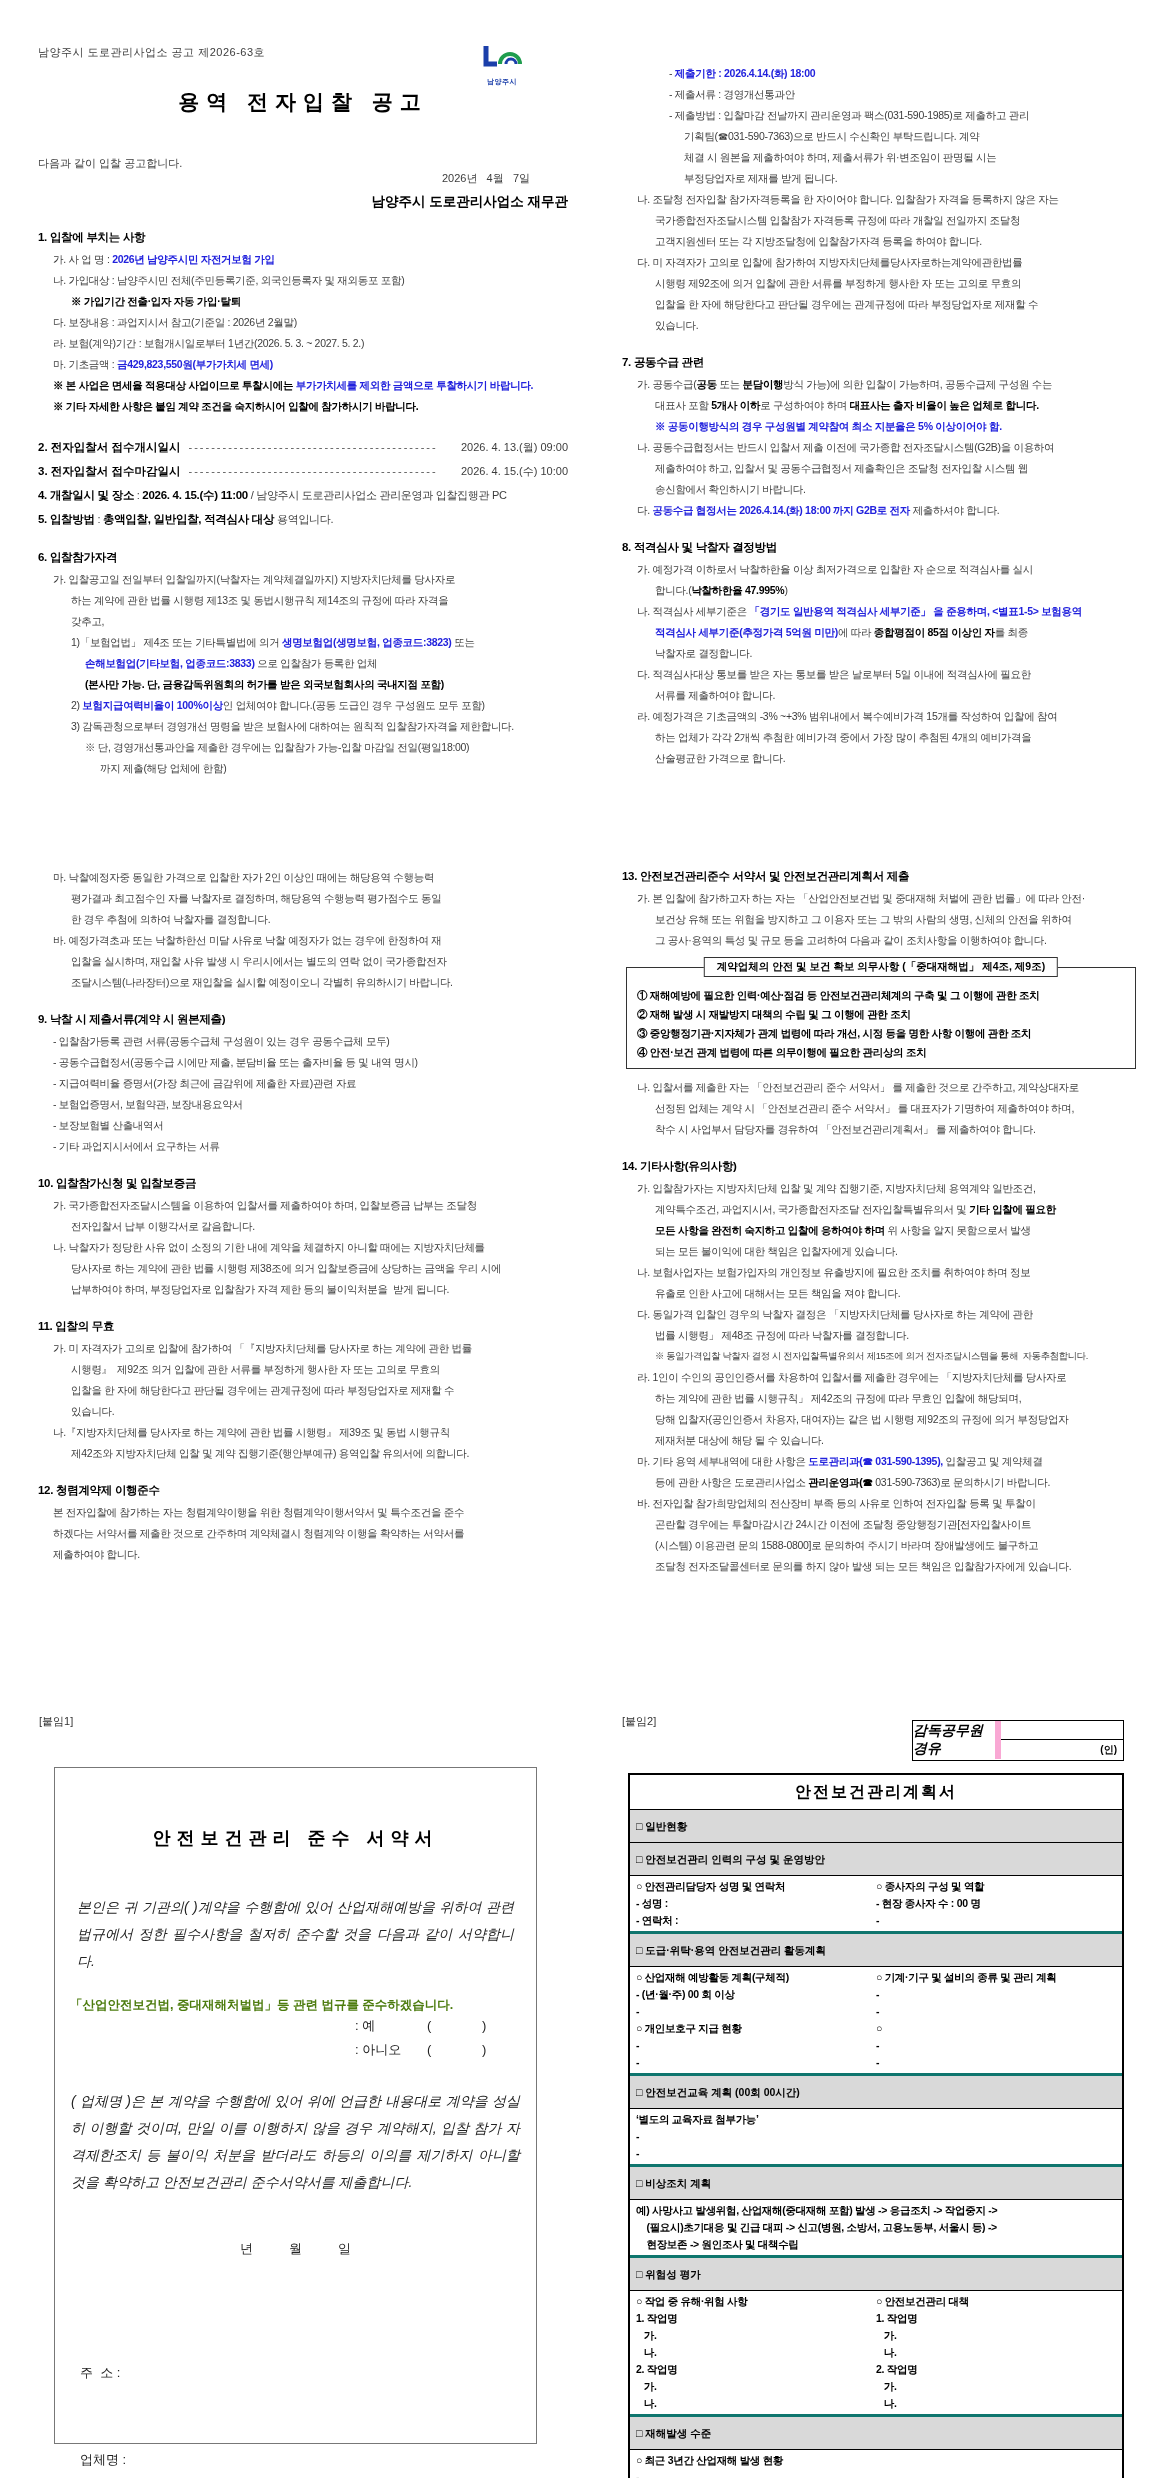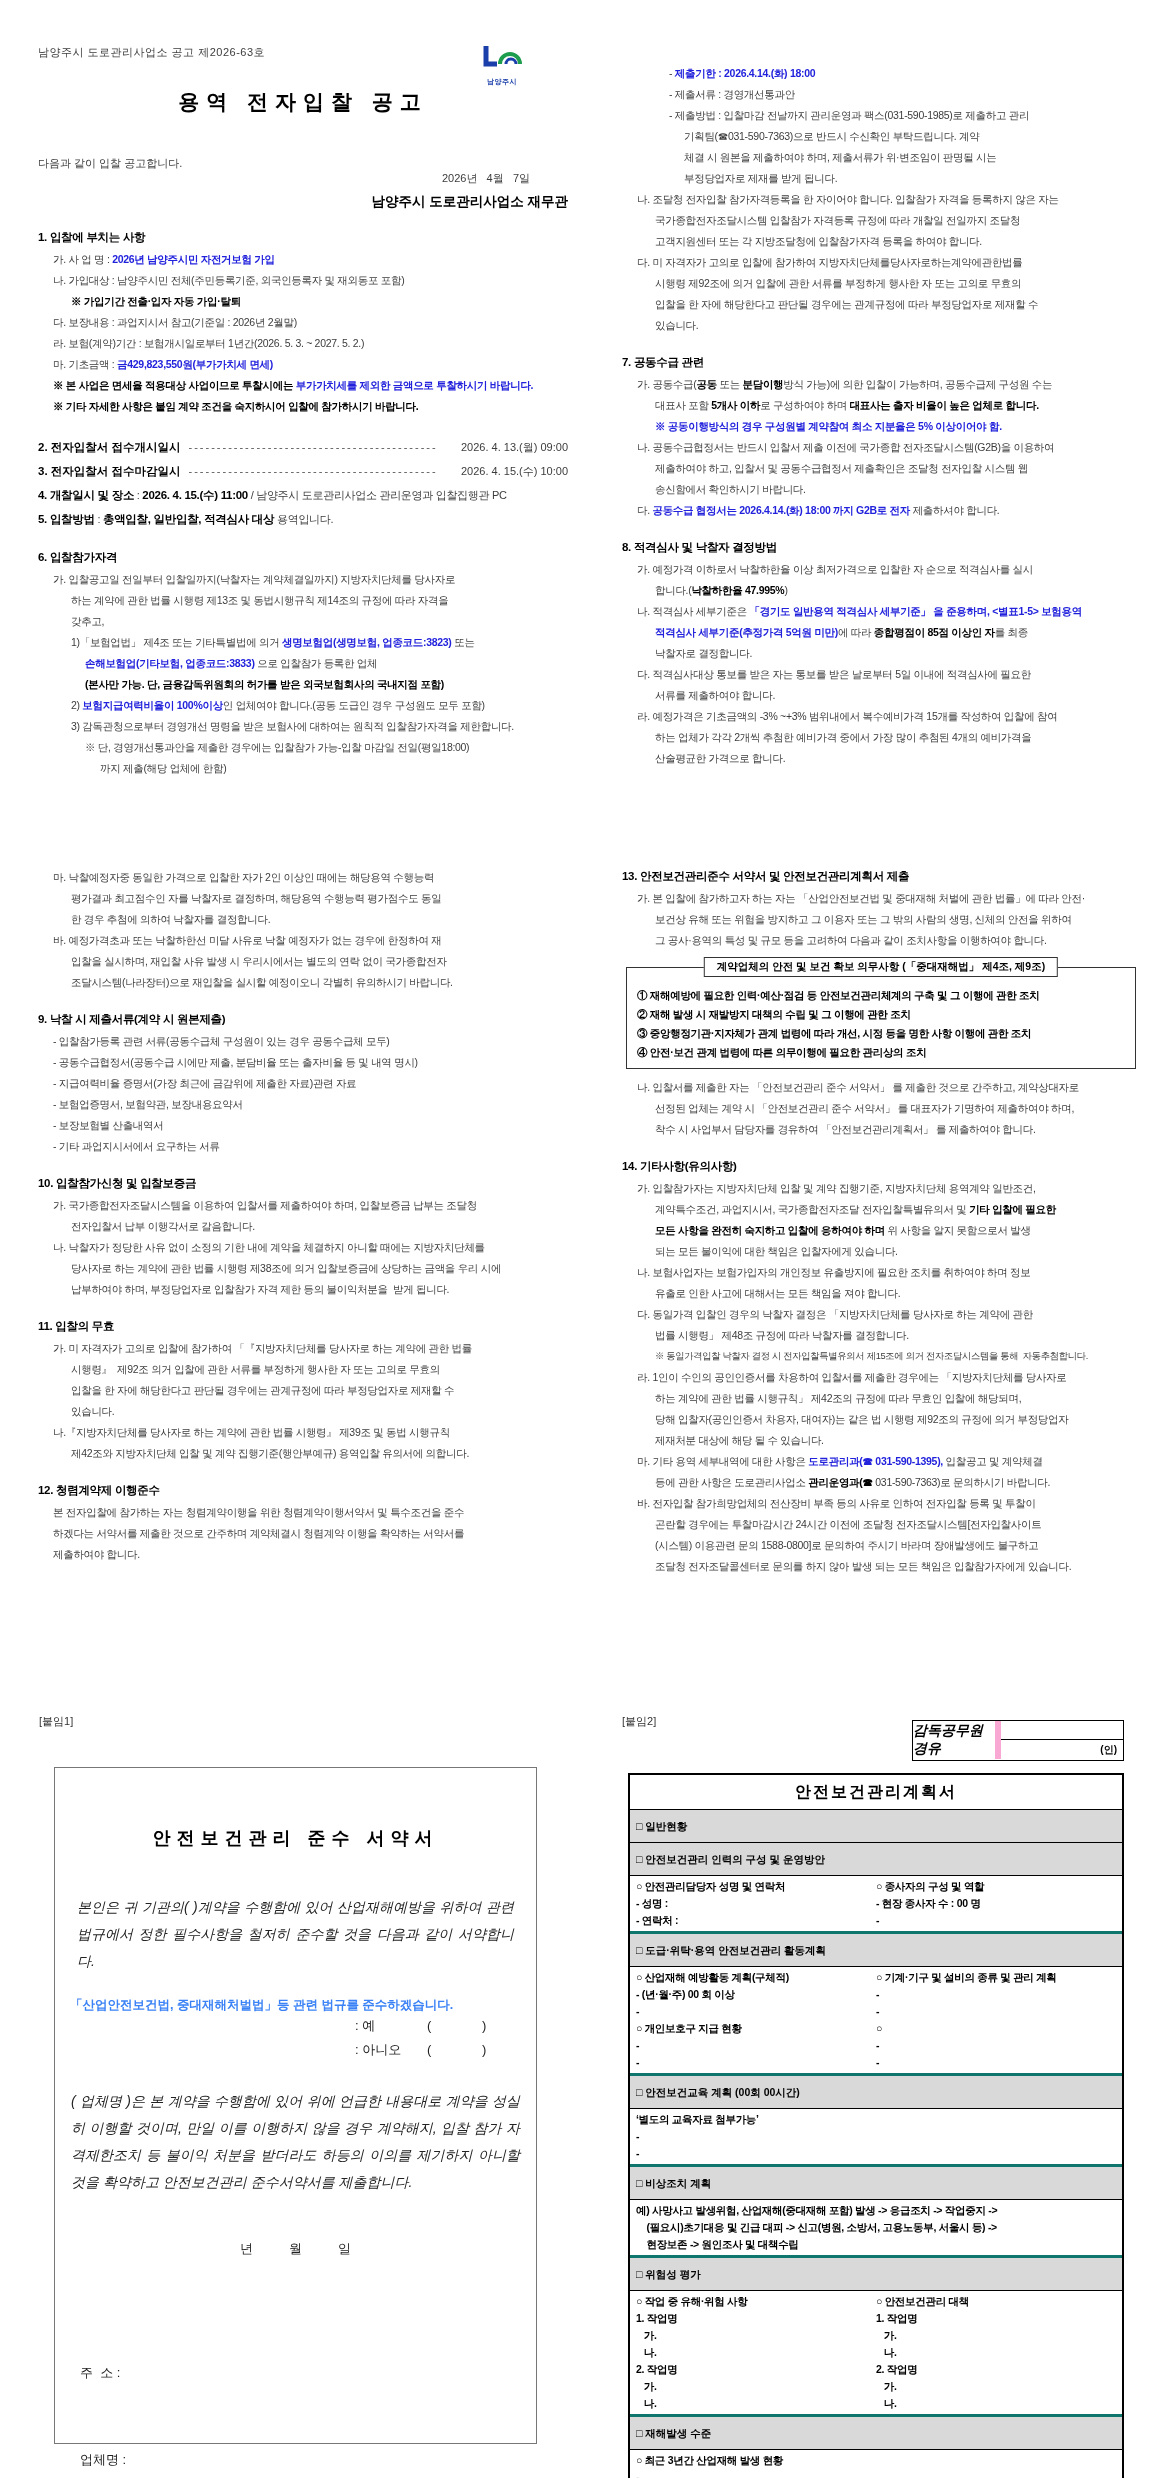--- a/index.html
+++ b/index.html
@@ -34,21 +34,21 @@
   .lawbox{position:relative;margin:16px 2px 4px 4px;border:1px solid #333;padding:18px 10px 6px 10px;}
   .lawbox-title{position:absolute;top:-11px;left:50%;transform:translateX(-50%);
       background:#fff;border:1px solid #333;padding:2px 12px;font-size:10.5px;font-weight:bold;color:#000;white-space:nowrap;}
   .lawbox-item{font-size:10.5px;font-weight:bold;color:#000;line-height:19px;white-space:pre;letter-spacing:-0.3px;}
   .att-label{position:absolute;font-size:11px;color:#333;}
   .att1-label{left:39px;top:1714px;}
   .att2-label{left:622px;top:1714px;}
   .att1-box{position:absolute;left:54px;top:1767px;width:483px;height:677px;border:1px solid #777;box-sizing:border-box;}
   .att1-title{margin-top:58px;text-align:center;font-size:18px;font-weight:bold;color:#000;letter-spacing:6px;}
   .att1-para{margin:44px 22px 0 22px;font-size:14px;line-height:27px;color:#222;text-align:justify;font-style:italic;}
-  .att1-law{margin:22px 15px 0 15px;font-size:12.5px;font-weight:bold;color:#3b82f6;white-space:pre;}
+  .att1-law{margin:22px 15px 0 15px;font-size:12.5px;font-weight:bold;color:#4d7c0f;white-space:pre;}
   .yn{margin-left:300px;font-size:13px;color:#222;line-height:24px;display:flex;}
   .yn .lab{display:inline-block;width:72px;white-space:pre;}
   .yn .paren{white-space:pre;}
   .att1-para2{margin-top:26px;margin-left:16px;margin-right:16px;}
   .att1-date{margin-top:44px;text-align:center;font-size:13px;color:#222;white-space:pre;}
   .att1-sign{margin:42px 0 0 25px;font-size:13px;color:#222;line-height:29px;white-space:pre;}
   .stamp{position:absolute;left:912px;top:1720px;width:212px;height:41px;border:1px solid #000;box-sizing:border-box;
       display:grid;grid-template-columns:88px 1fr;grid-template-rows:19px 19px;}
   .stamp-label{grid-row:1/3;border-right:6px solid #f9a8d4;display:flex;align-items:center;justify-content:center;
       font-size:14px;font-weight:bold;color:#000;font-style:italic;}
@@ -212,21 +212,21 @@
         <div class="ln i1"><span>다. 동일가격 입찰인 경우의 낙찰자 결정은 「지방자치단체를 당사자로 하는 계약에 관한</span></div>
         <div class="ln i2"><span>법률 시행령」 제48조 규정에 따라 낙찰자를 결정합니다.</span></div>
         <div class="ln i2 sm"><span>※ 동일가격입찰 낙찰자 결정 시 전자입찰특별유의서 제15조에 의거 전자조달시스템을 통해  자동추첨합니다.</span></div>
         <div class="ln i1"><span>라. 1인이 수인의 공인인증서를 차용하여 입찰서를 제출한 경우에는 「지방자치단체를 당사자로</span></div>
         <div class="ln i2"><span>하는 계약에 관한 법률 시행규칙」 제42조의 규정에 따라 무효인 입찰에 해당되며,</span></div>
         <div class="ln i2"><span>당해 입찰자(공인인증서 차용자, 대여자)는 같은 법 시행령 제92조의 규정에 의거 부정당업자</span></div>
         <div class="ln i2"><span>제재처분 대상에 해당 될 수 있습니다.</span></div>
         <div class="ln i1"><span>마. 기타 용역 세부내역에 대한 사항은 </span><span class="u">도로관리과(☎ 031-590-1395),</span><span> 입찰공고 및 계약체결</span></div>
         <div class="ln i2"><span>등에 관한 사항은 도로관리사업소 </span><span class="b">관리운영과(☎</span><span> 031-590-7363)로 문의하시기 바랍니다.</span></div>
         <div class="ln i1"><span>바. 전자입찰 참가희망업체의 전산장비 부족 등의 사유로 인하여 전자입찰 등록 및 투찰이</span></div>
-        <div class="ln i2"><span>곤란할 경우에는 투찰마감시간 24시간 이전에 조달청 전자조달시스템[전자입찰사이트</span></div>
+        <div class="ln i2"><span>곤란할 경우에는 투찰마감시간 24시간 이전에 조달청 중앙행정기관[전자입찰사이트</span></div>
         <div class="ln i2"><span>(시스템) 이용관련 문의 1588-0800]로 문의하여 주시기 바라며 장애발생에도 불구하고</span></div>
         <div class="ln i2"><span>조달청 전자조달콜센터로 문의를 하지 않아 발생 되는 모든 책임은 입찰참가자에게 있습니다.</span></div>
       </div>
   </div>
 
   <div class="att-label att1-label">[붙임1]</div>
 
   <div class="att1-box">
     <div class="att1-title">안전보건관리 준수 서약서</div>
     <p class="att1-para"> 본인은 귀 기관의(              )계약을 수행함에 있어 산업재해예방을 위하여 관련 법규에서 정한 필수사항을 철저히 준수할 것을 다음과 같이 서약합니다.</p>

